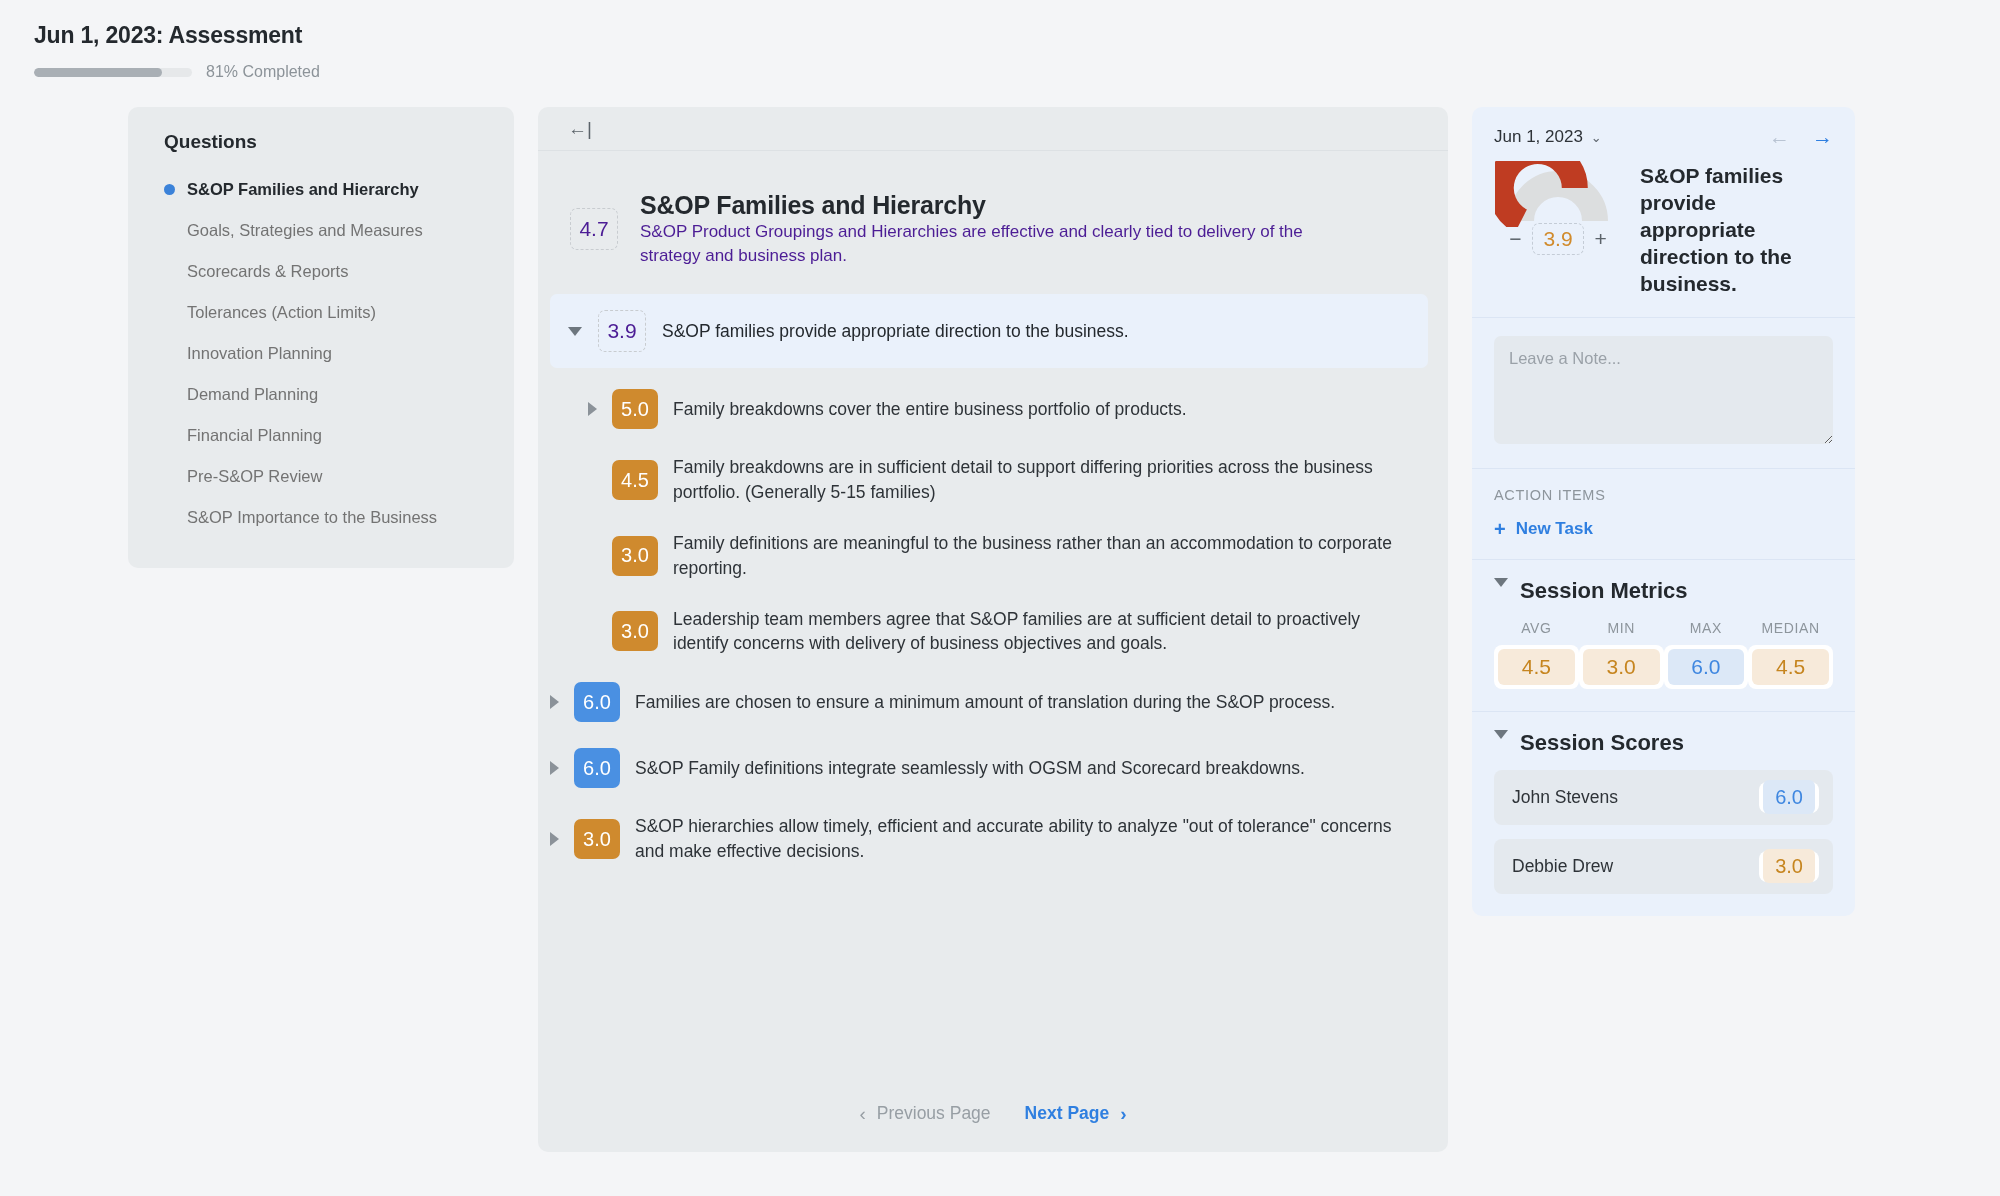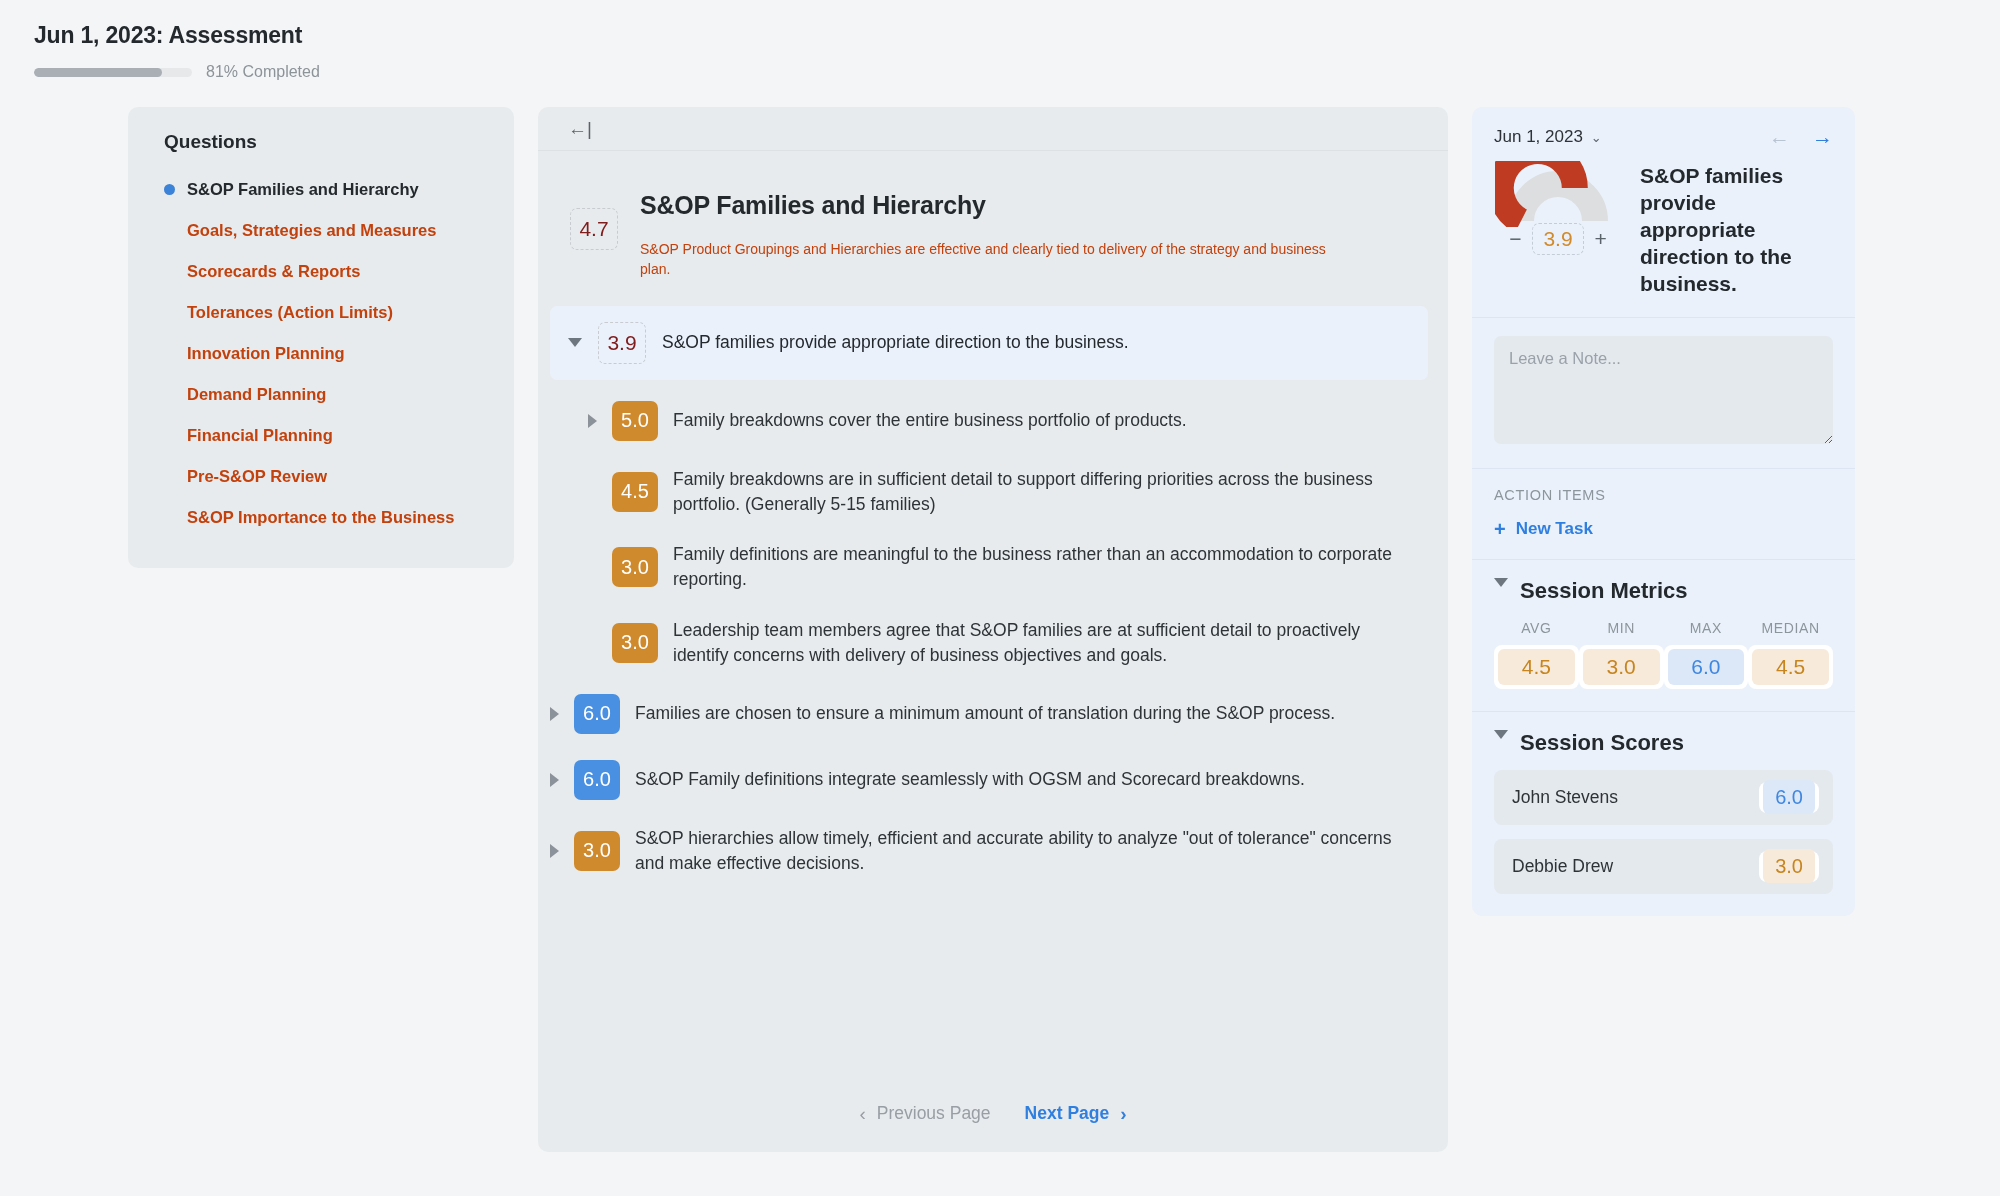--- a/index.html
+++ b/index.html
@@ -36,21 +36,21 @@
     width: 386px; background: #e8ebed; border-radius: 10px;
     padding: 24px 0 30px 0;
   }
   .sidebar-title {
     font-size: 19px; font-weight: 700; color: #24292e;
     padding: 0 0 16px 36px;
   }
   .nav-item {
     display: flex; align-items: center; gap: 12px;
     padding: 11px 14px 11px 36px; cursor: pointer;
-    font-size: 16.5px; color: #c2410c; font-weight: bold;
+    font-size: 16.5px; color: #737373;
   }
   .nav-item.active { color: #24292e; font-weight: 700; }
   .nav-dot {
     width: 11px; height: 11px; border-radius: 50%;
     background: #3b82d9; flex: 0 0 11px;
   }
   .nav-dot.hidden { background: transparent; }
 
   
   .main {
@@ -61,25 +61,25 @@
     height: 44px; border-bottom: 1px solid #dde1e4;
     display: flex; align-items: center; padding: 0 30px;
   }
   .collapse-icon { font-size: 19px; color: #5b6view; color: #5b636a; cursor: pointer; line-height: 1; }
 
   .section-head { display: flex; gap: 22px; padding: 40px 42px 0 32px; }
   .score-chip-dashed {
     border: 1.5px dashed #c8ccd0; border-radius: 7px;
     min-width: 48px; height: 42px;
     display: flex; align-items: center; justify-content: center;
-    font-size: 21px; color: #7f1d1d; font-weight: 400;
+    font-size: 21px; color: #4c1d95; font-weight: 400;
     flex: 0 0 auto; margin-top: 17px;
   }
   .section-title { font-size: 25px; font-weight: 700; color: #24292e; letter-spacing: -0.2px; }
-  .section-desc { font-size: 14px; color: #c2410c; line-height: 1.42; margin-top: 20px; max-width: 700px; }
+  .section-desc { font-size: 17px; color: #4c1d95; line-height: 1.42; margin-top: 0; max-width: 700px; }
 
   
   .q-row {
     display: flex; align-items: center; gap: 16px;
     margin: 26px 20px 0 12px; padding: 16px 18px;
     background: #eaf1fb; border-radius: 7px;
   }
   .tri {
     width: 0; height: 0; flex: 0 0 auto; cursor: pointer;
   }

